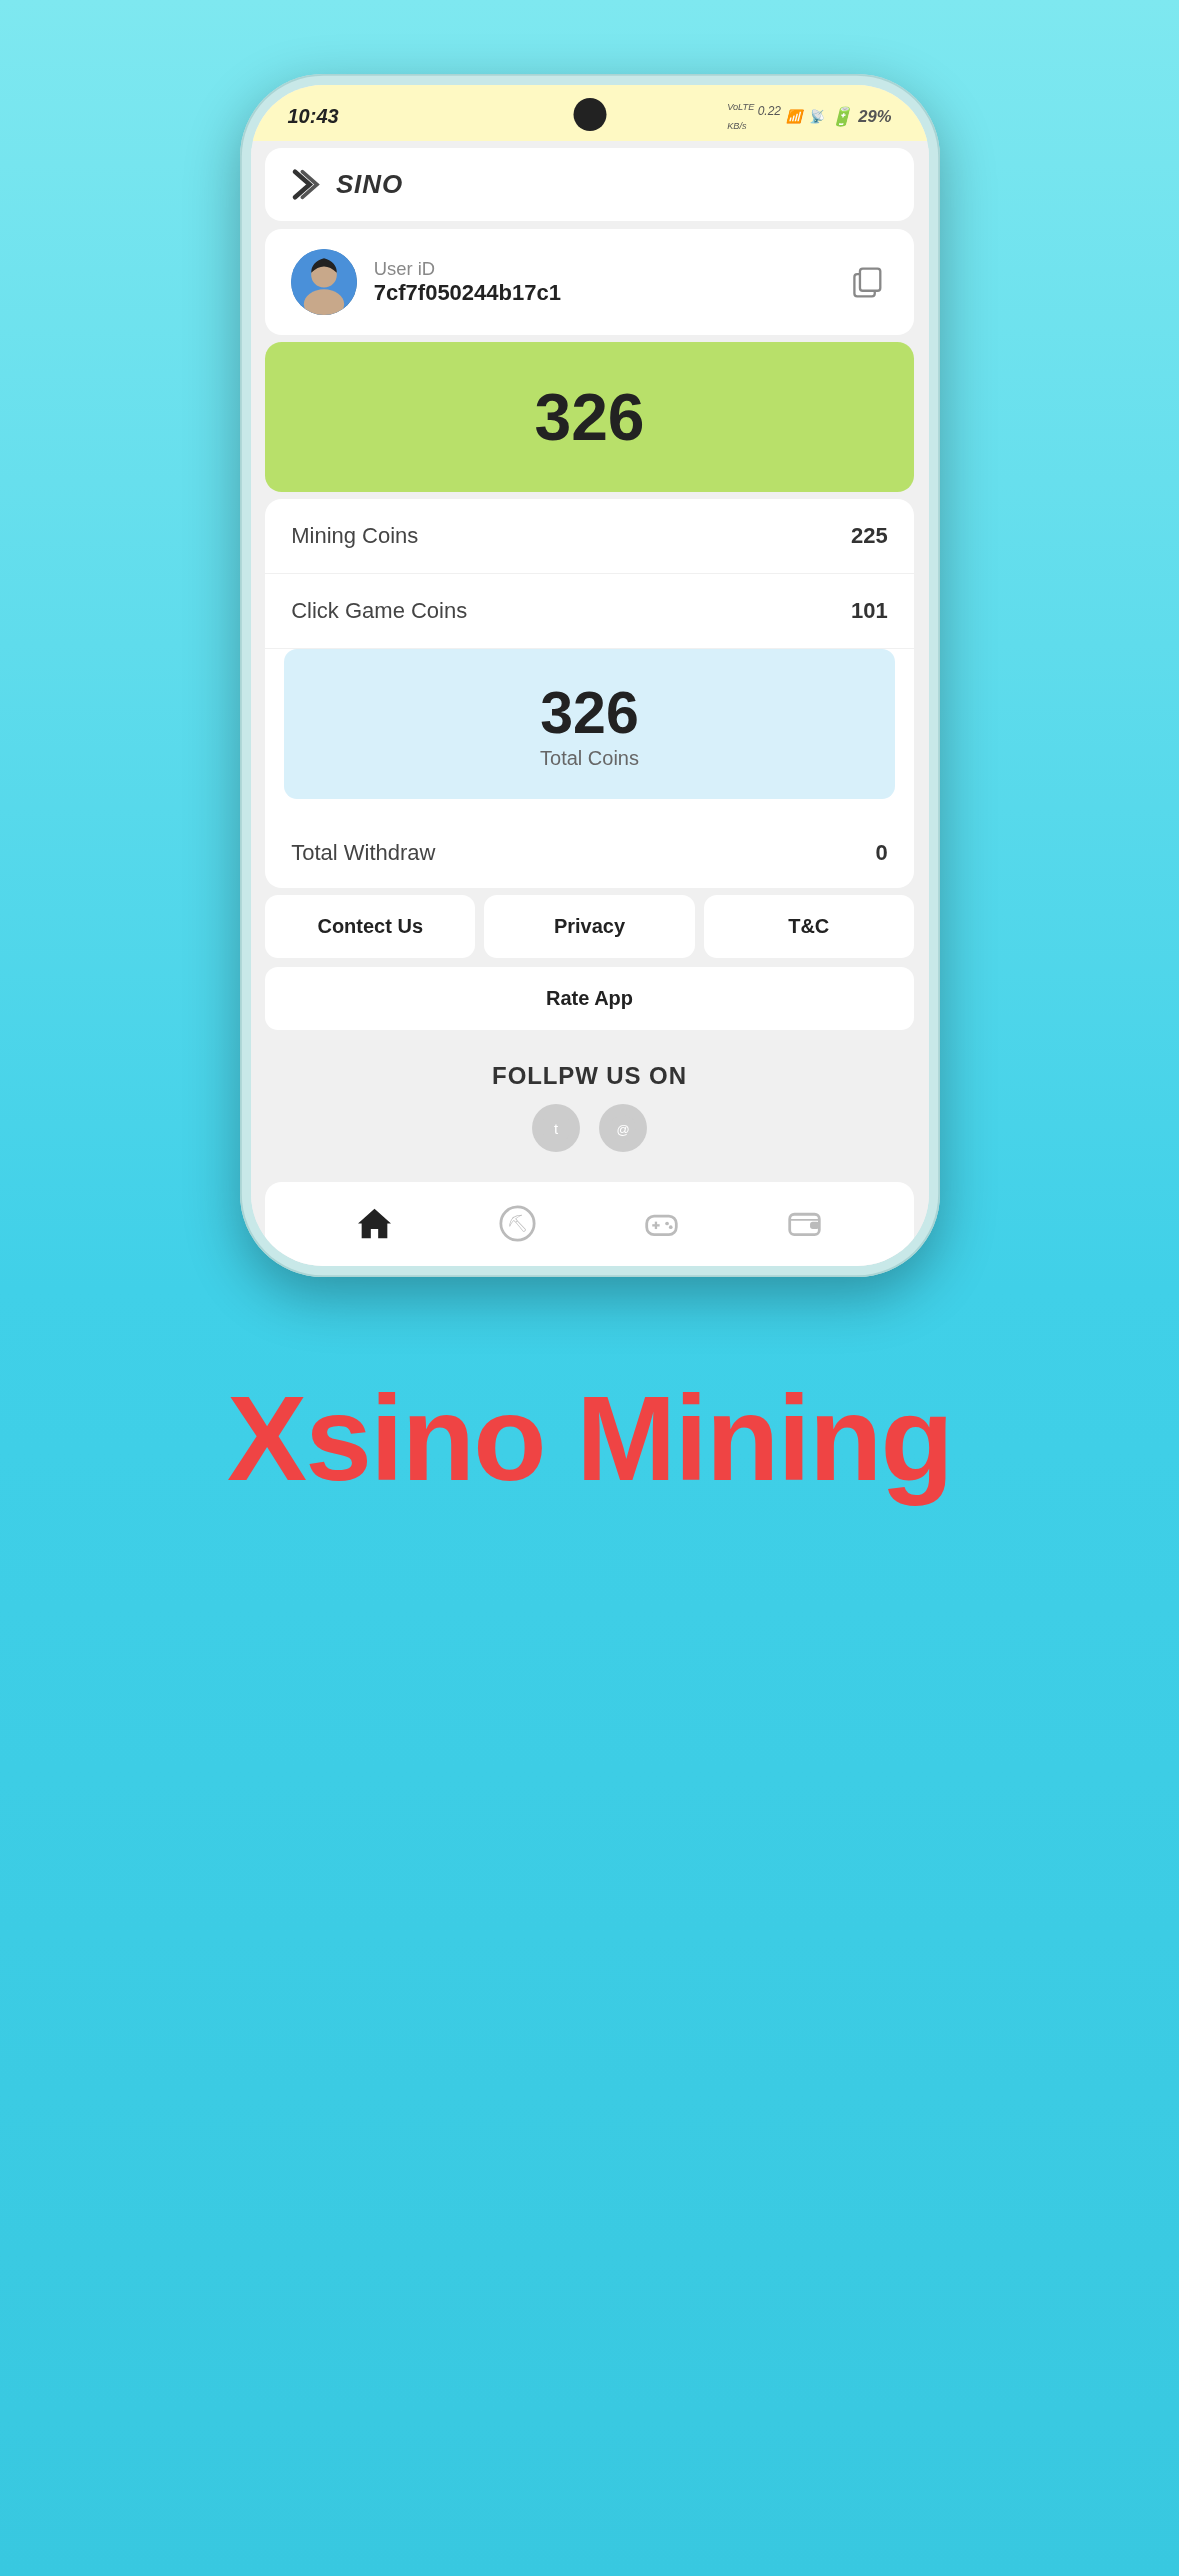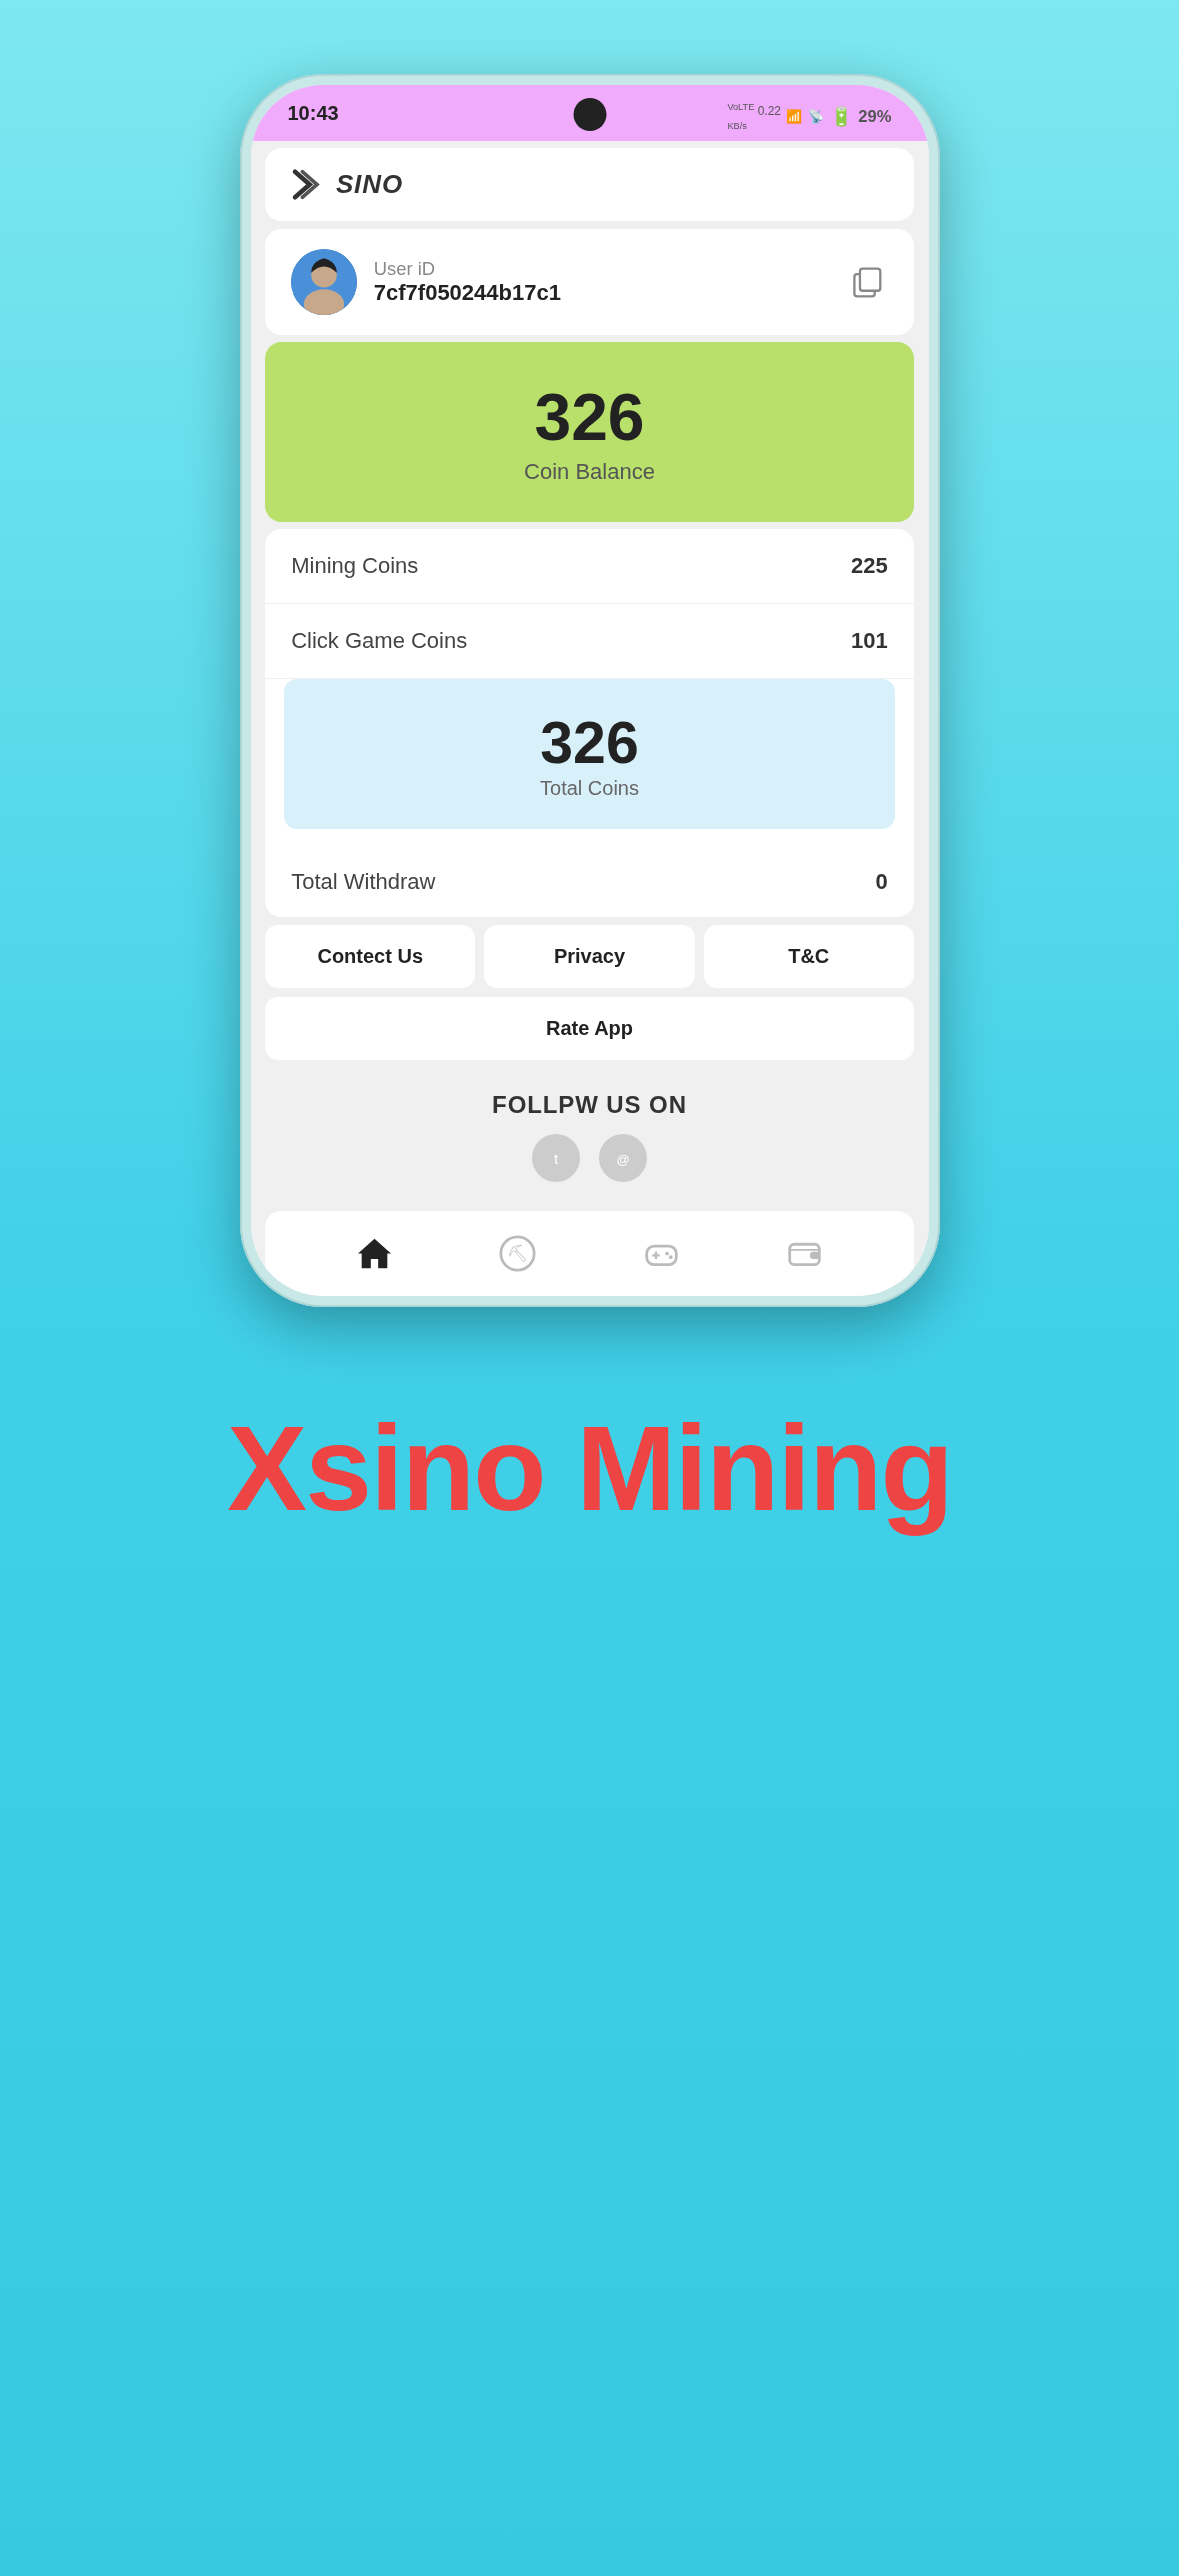--- a/index.html
+++ b/index.html
@@ -32,25 +32,27 @@
 
     .phone-screen {
       background: #f0f0f0;
       border-radius: 72px;
       overflow: hidden;
       position: relative;
     }
 
     
     .status-bar {
-      background: #f0abfc;
+      background: #fef9c3;
       display: flex;
       justify-content: space-between;
+      align-items: center;
       padding: 16.6px 37px 9.2px 37px;
       position: relative;
+      font-style: italic;
     }
 
     .status-time {
       font-size: 20px;
       font-weight: 600;
       color: #222;
     }
 
     .camera-notch {
       width: 33px;
@@ -408,21 +410,20 @@
             <svg width="37" height="37" viewBox="0 0 40 40">
               <rect x="8" y="12" width="22" height="24" rx="3" fill="none" stroke="#888" stroke-width="2.5"></rect>
               <rect x="14" y="6" width="22" height="24" rx="3" fill="white" stroke="#888" stroke-width="2.5"></rect>
             </svg>
           </div>
         </div>
 
 
         <div class="coin-balance-card">
           <div class="coin-balance-number">326</div>
-          <div class="coin-balance-label">Coin Balance</div>
         </div>
 
         <div class="stats-inner-card">
           <div class="stat-row">
             <span class="stat-label">Mining Coins</span>
             <span class="stat-value">225</span>
           </div>
           <div class="stat-row">
             <span class="stat-label">Click Game Coins</span>
             <span class="stat-value">101</span>

